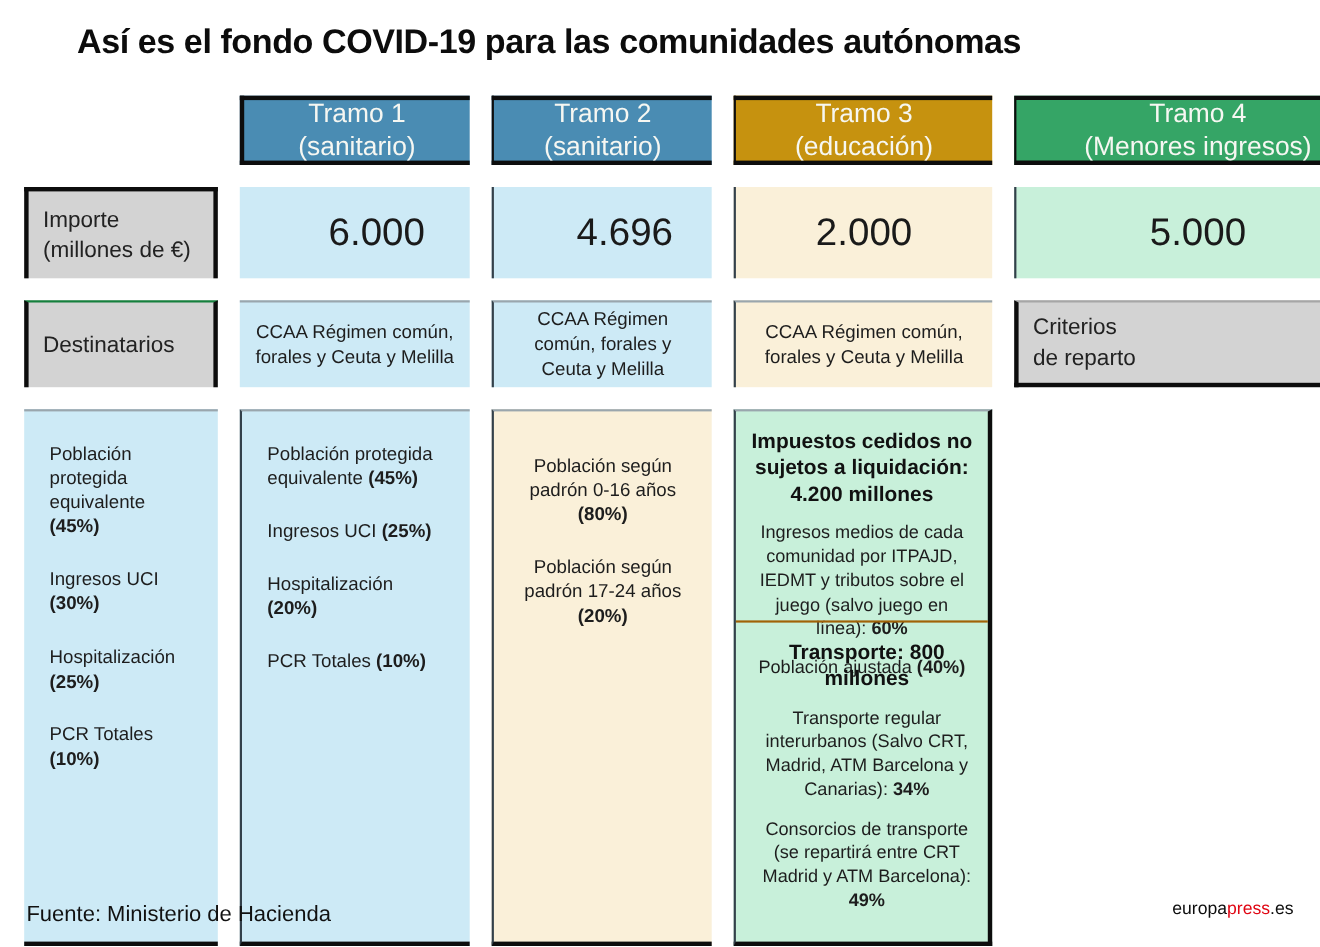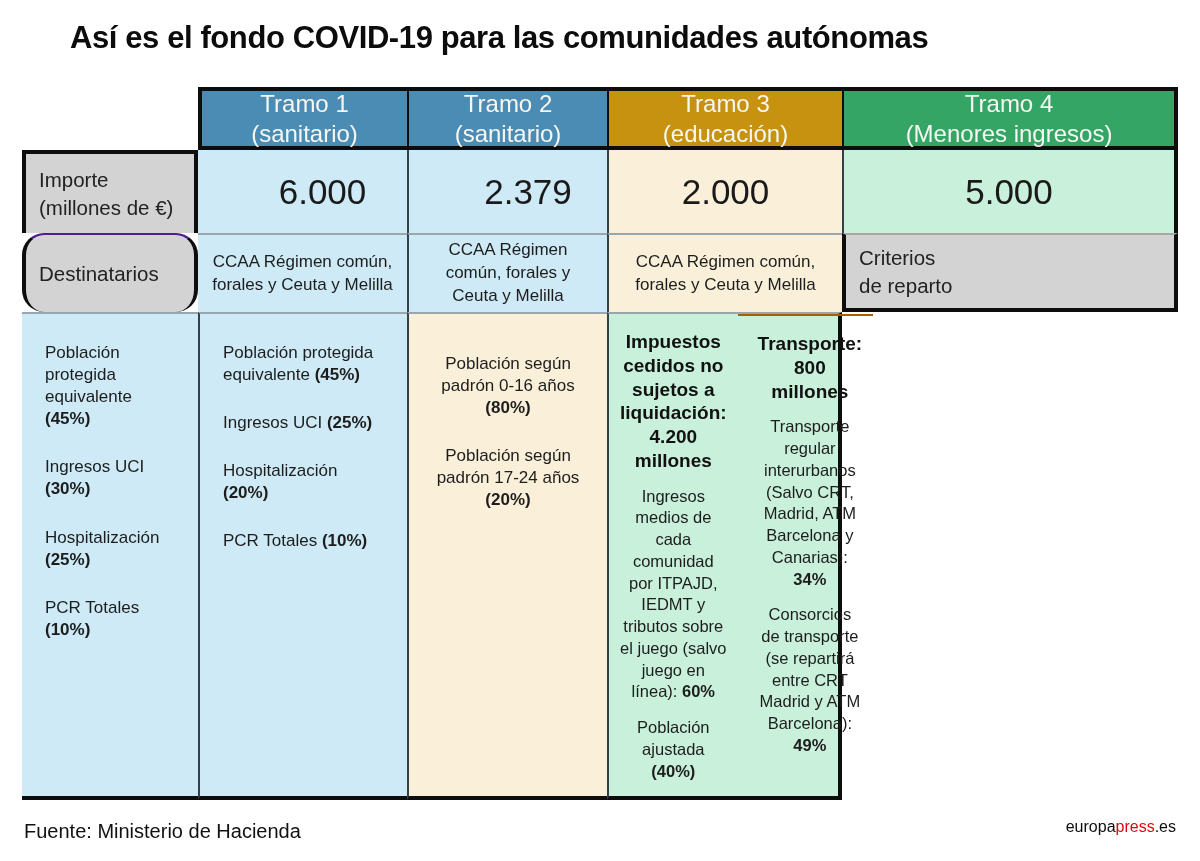--- a/index.html
+++ b/index.html
@@ -15,20 +15,21 @@
     position: absolute; left: 70px; top: 20px;
     font-size: 31px; font-weight: bold; color: #0c0c0c; letter-spacing: -0.4px;
   }
 
   .table {
     position: absolute; left: 22px; top: 87px;
     width: 1061px; height: 713px;
     display: grid;
     grid-template-columns: 176px 209px 200px 235px 336px;
     grid-template-rows: 63px 83px 79px 488px;
+    gap: 20px;
   }
 
   .corner { background: #ffffff; }
 
   .hdr {
     display: flex; flex-direction: column; justify-content: center; align-items: center;
     color: #f6f7f2; font-size: 24px; line-height: 1.22; text-align: center;
     border-top: 4px solid #0d0d0d; border-bottom: 4px solid #0d0d0d; border-left: 2px solid #0d0d0d;
   }
   .hdr.first { border-left: 4px solid #0d0d0d; }
@@ -37,21 +38,21 @@
   .hdr-gold  { background: #c6920f; }
   .hdr-green { background: #35a566; }
 
   .rowlabel {
     background: #d3d3d3; color: #222;
     border-left: 4px solid #0d0d0d; border-right: 4px solid #0d0d0d;
     display: flex; align-items: center; padding-left: 13px;
     font-size: 20.5px; line-height: 1.35; white-space: pre-line;
   }
   .rowlabel.first   { border-top: 4px solid #0d0d0d; }
-  .rowlabel.mid     { border-top: 2px solid #4c1d95; border-radius: 22px; }
+  .rowlabel.mid     { border-top: 2px solid #15803d; }
   .rowlabel.lastrow { border-top: 2px solid #a6a6a6; border-bottom: 4px solid #0d0d0d; }
 
   .bg-blue  { background: #cdeaf6; padding-left: 40px; }
   .bg-cream { background: #faf0d9; }
   .bg-green { background: #c8f0da; }
 
   .v-sep    { border-left: 2px solid #33404a; }
   .h-sep    { border-top: 2px solid #9aa6ad; }
   .col-last { border-right: 4px solid #0d0d0d; }
   .row-last { border-bottom: 4px solid #0d0d0d; }
@@ -65,21 +66,21 @@
     text-align: center; font-size: 17px; line-height: 1.35; padding: 0 12px;
   }
   .criteria {
     font-size: 17px; line-height: 1.3;
     padding: 28px 20px 0 23px;
     display: flex; flex-direction: column; gap: 26px;
   }
   .criteria.centered { text-align: center; padding: 39px 16px 0 16px; }
   b { font-weight: bold; }
 
-  .t4wrap { display: flex; flex-direction: row; padding: 0; }
+  .t4wrap { display: flex; flex-direction: column; padding: 0; align-items: center; }
   .t4-sec { text-align: center; font-size: 16.5px; line-height: 1.32; padding: 16px 11px 0 11px; }
   .t4-sec1 { height: 190px; }
   .t4-sec2 { flex: 1; border-top: 2px solid #a16207; padding-left: 20px; }
   .t4-head { font-weight: bold; font-size: 19px; line-height: 1.25; margin-bottom: 13px; color: #111; }
   .t4-item { margin-bottom: 13px; }
   .gap-top { margin-top: 14px; }
 
   .source {
     position: absolute; left: 24px; top: 820px;
     font-size: 20px; color: #111111;
@@ -113,21 +114,21 @@
       <div>(educación)</div>
     </div>
     <div class="hdr hdr-green last">
       <div>Tramo 4</div>
       <div>(Menores ingresos)</div>
     </div>
 
     <div class="rowlabel first">Importe
 (millones de €)</div>
     <div class="amount bg-blue">6.000</div>
-    <div class="amount bg-blue v-sep">2.379</div>
+    <div class="amount bg-blue v-sep">4.696</div>
     <div class="amount bg-cream v-sep">2.000</div>
     <div class="amount bg-green v-sep col-last">5.000</div>
 
     <div class="rowlabel mid">Destinatarios</div>
     <div class="recip bg-blue h-sep">CCAA Régimen común, forales y Ceuta y Melilla</div>
     <div class="recip bg-blue v-sep h-sep">CCAA Régimen común, forales y Ceuta y Melilla</div>
     <div class="recip bg-cream v-sep h-sep">CCAA Régimen común, forales y Ceuta y Melilla</div>
 
     <div class="rowlabel lastrow">Criterios
 de reparto</div>

